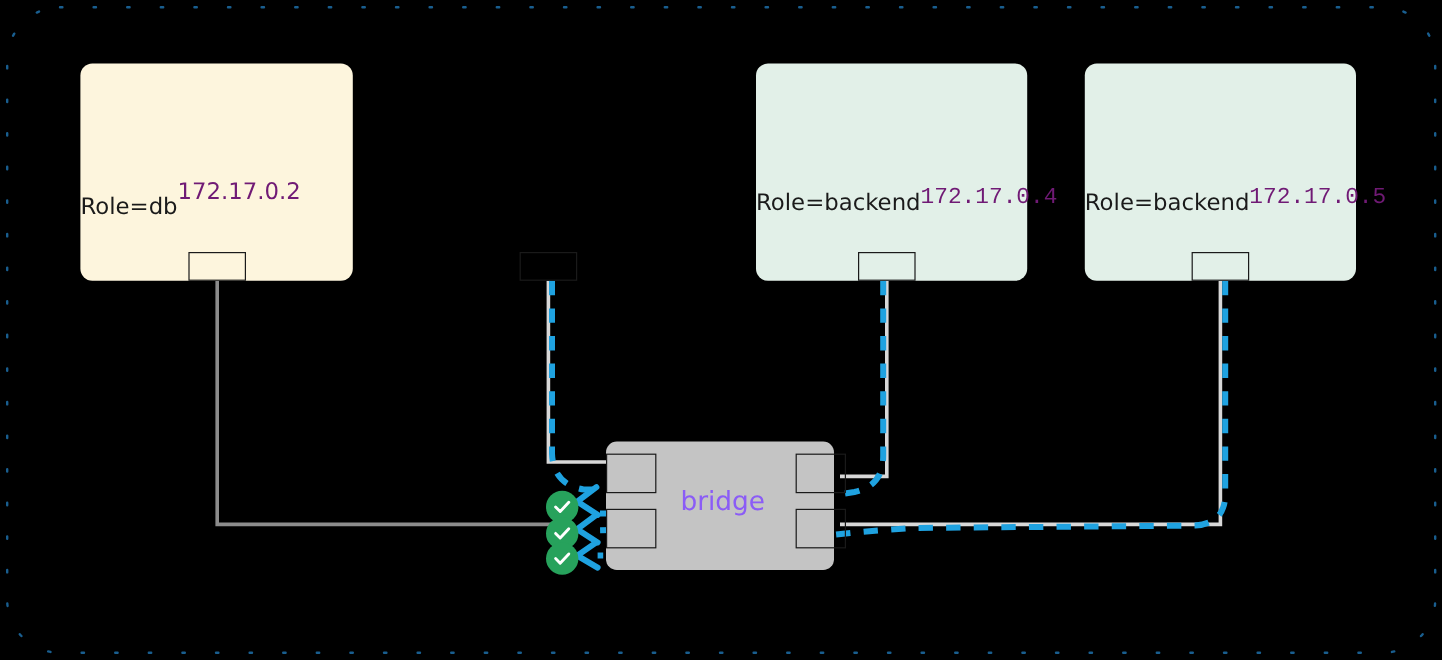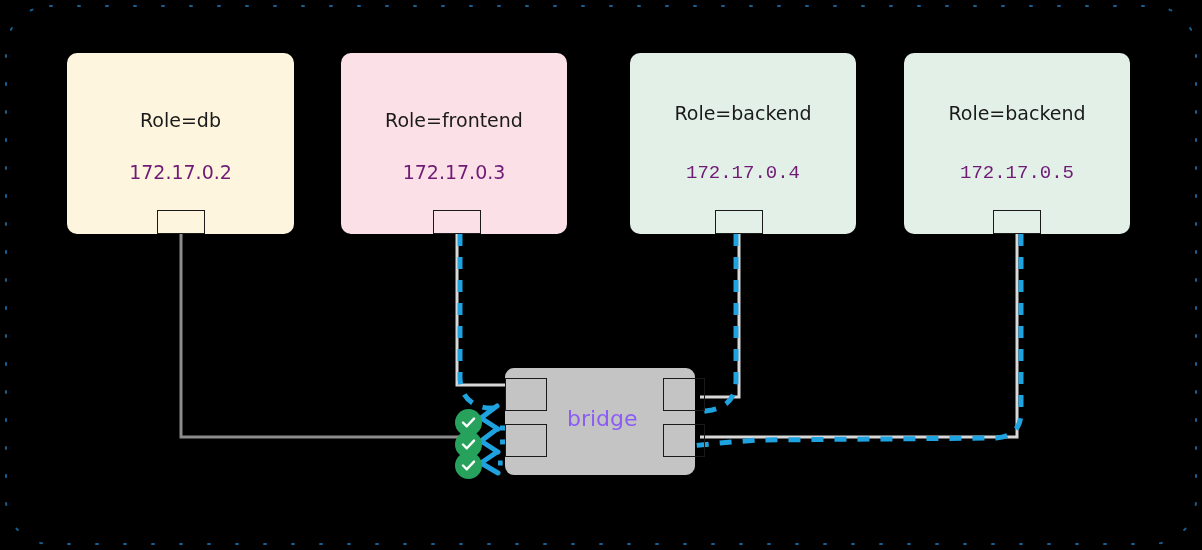--- a/index.html
+++ b/index.html
@@ -22,21 +22,21 @@
     left: 0;
     top: 0;
     width: 1202px;
     height: 550px;
   }
   .node-box {
     position: absolute;
     box-sizing: border-box;
     border-radius: 10px;
     display: flex;
-    flex-direction: column;
+    flex-direction: row;
     align-items: center;
     justify-content: flex-start;
   }
   .node-role {
     font-size: 19px;
     color: #1a1a1a;
     line-height: 1;
     white-space: nowrap;
   }
   .node-ip {
@@ -115,24 +115,20 @@
       <path d="M 497 452 L 481 463 L 498 473"></path>
     </g>
   </svg>
 
   <div class="node-box" style="left:67px; top:53px; width:227px; height:181px; background:#fdf5dd;">
     <div class="node-role" style="margin-top:58px;">Role=db</div>
     <div class="node-ip" style="margin-top:33px;">172.17.0.2</div>
   </div>
   <div class="node-port" style="left:157px; top:210px; width:48px; height:24px;"></div>
 
-  <div class="node-box" style="left:341px; top:53px; width:226px; height:181px; background:#fbe0e8;">
-    <div class="node-role" style="margin-top:58px;">Role=frontend</div>
-    <div class="node-ip" style="margin-top:33px;">172.17.0.3</div>
-  </div>
   <div class="node-port" style="left:433px; top:210px; width:48px; height:24px;"></div>
 
   <div class="node-box" style="left:630px; top:53px; width:226px; height:181px; background:#e2f0e8;">
     <div class="node-role" style="margin-top:51px;">Role=backend</div>
     <div class="node-ip" style="margin-top:41px;font-family:Liberation Mono, monospace;">172.17.0.4</div>
   </div>
   <div class="node-port" style="left:715px; top:210px; width:48px; height:24px;"></div>
 
   <div class="node-box" style="left:904px; top:53px; width:226px; height:181px; background:#e2f0e8;">
     <div class="node-role" style="margin-top:51px;">Role=backend</div>

